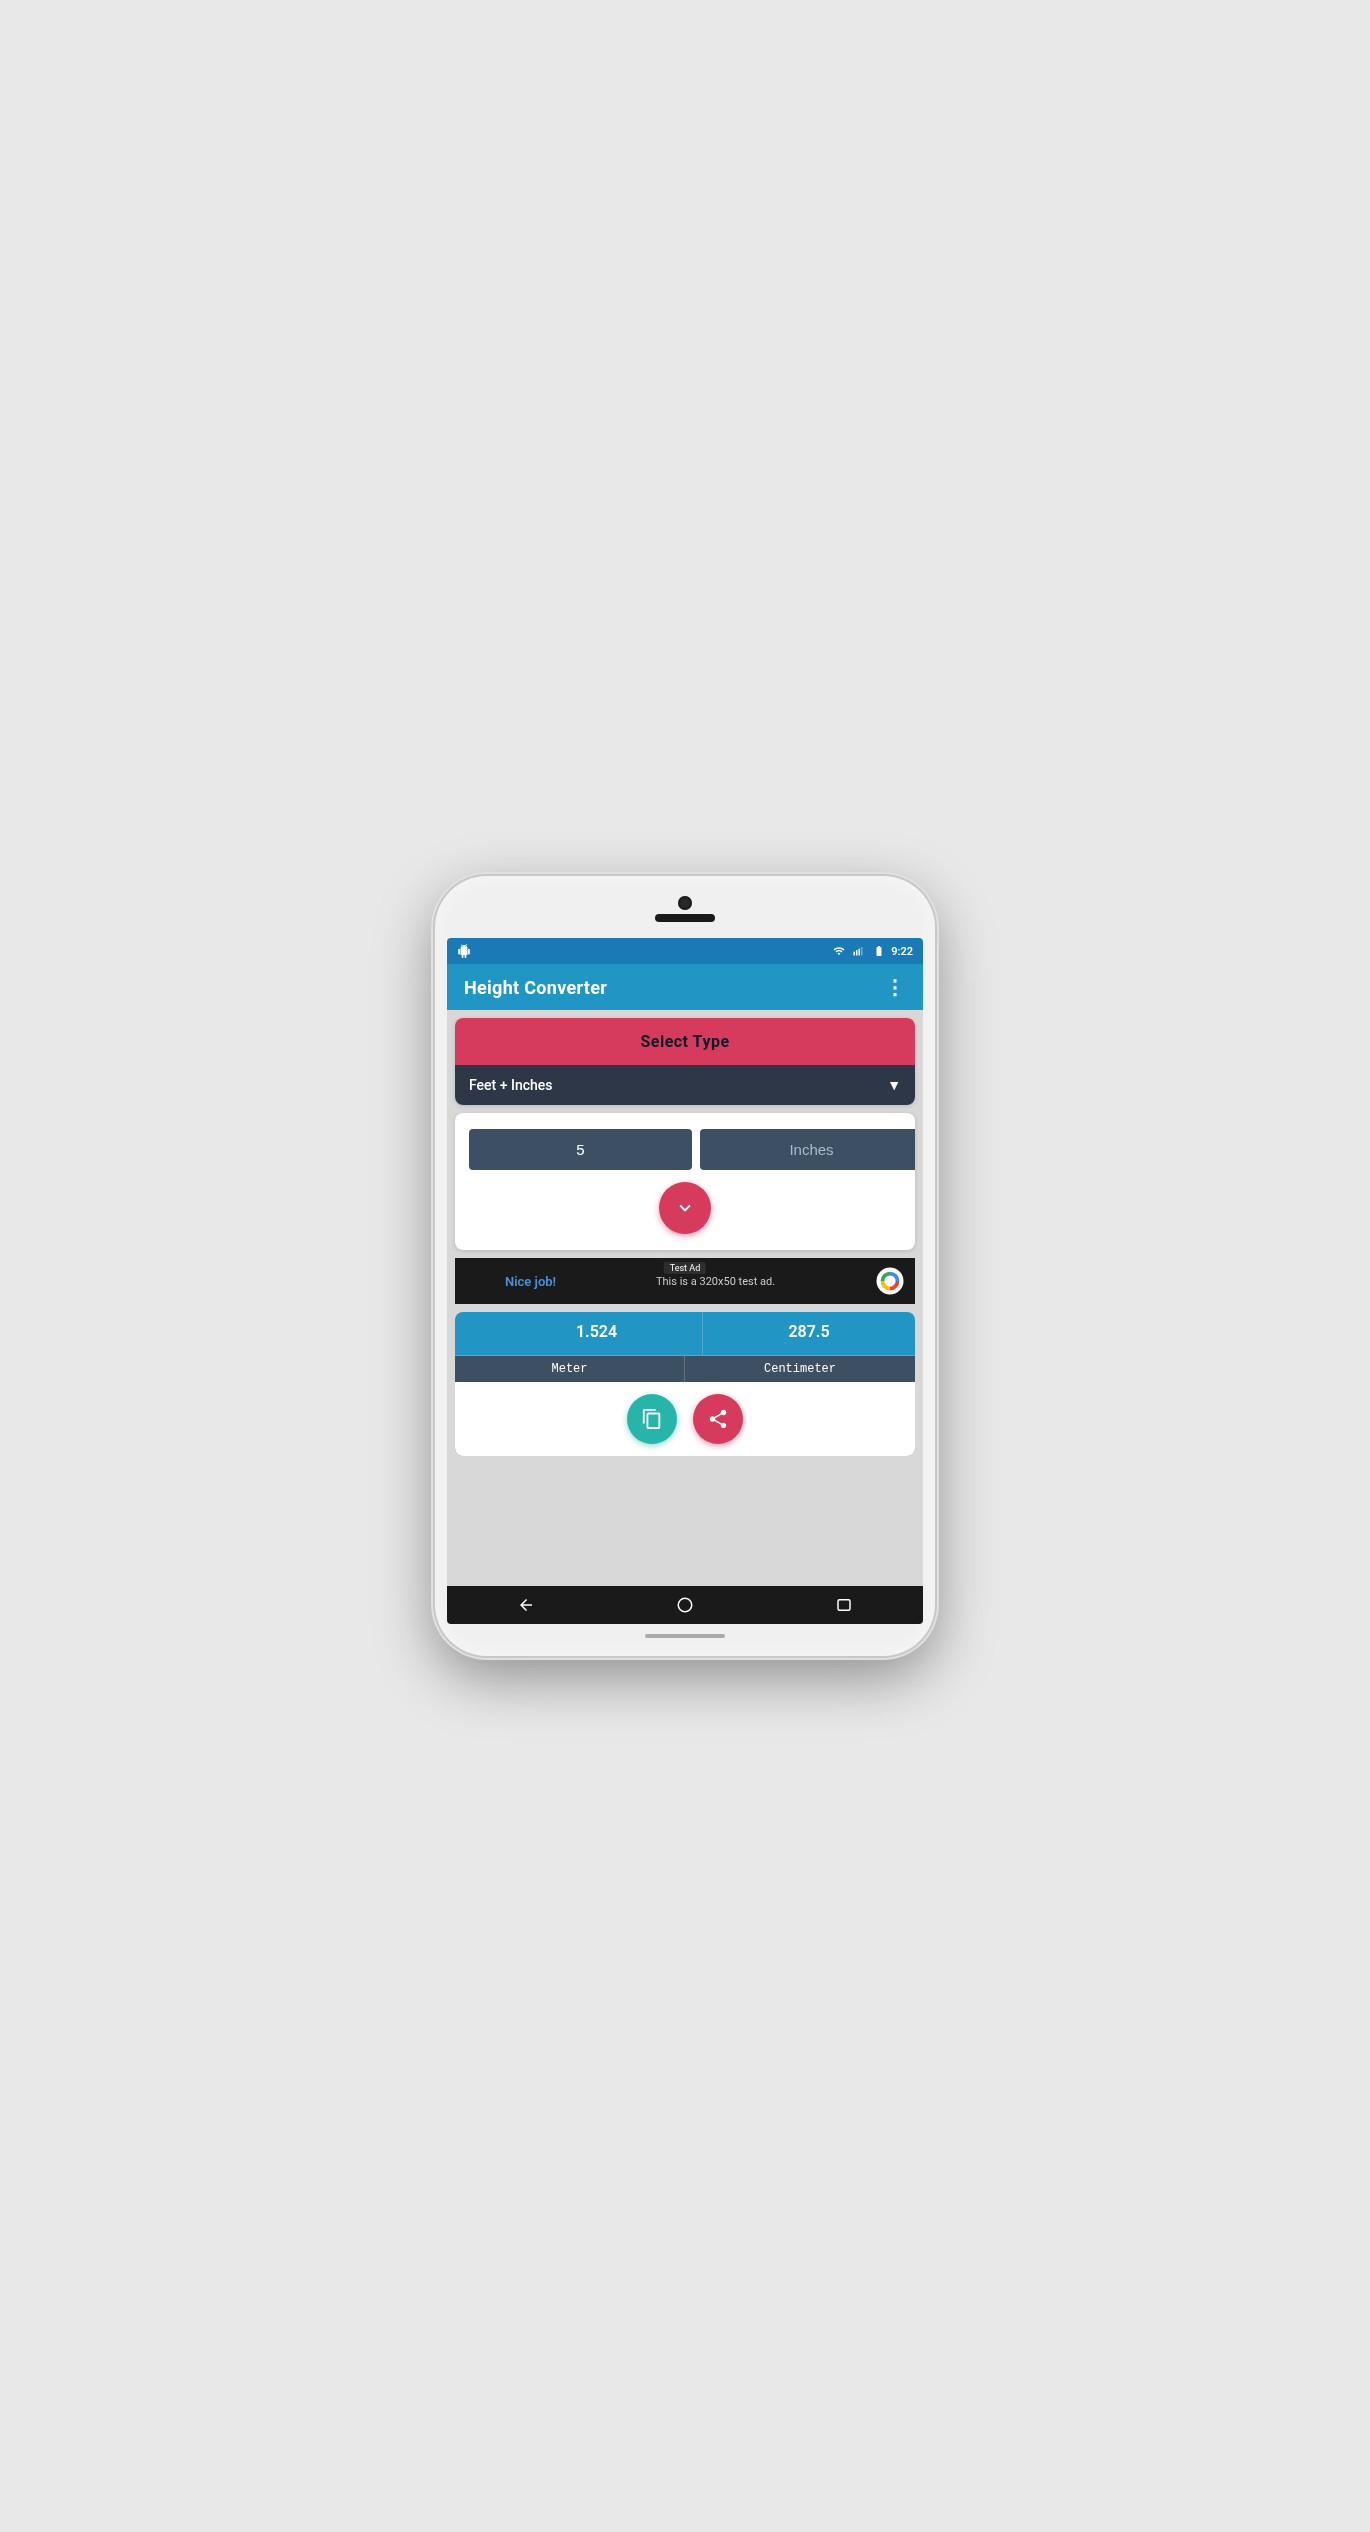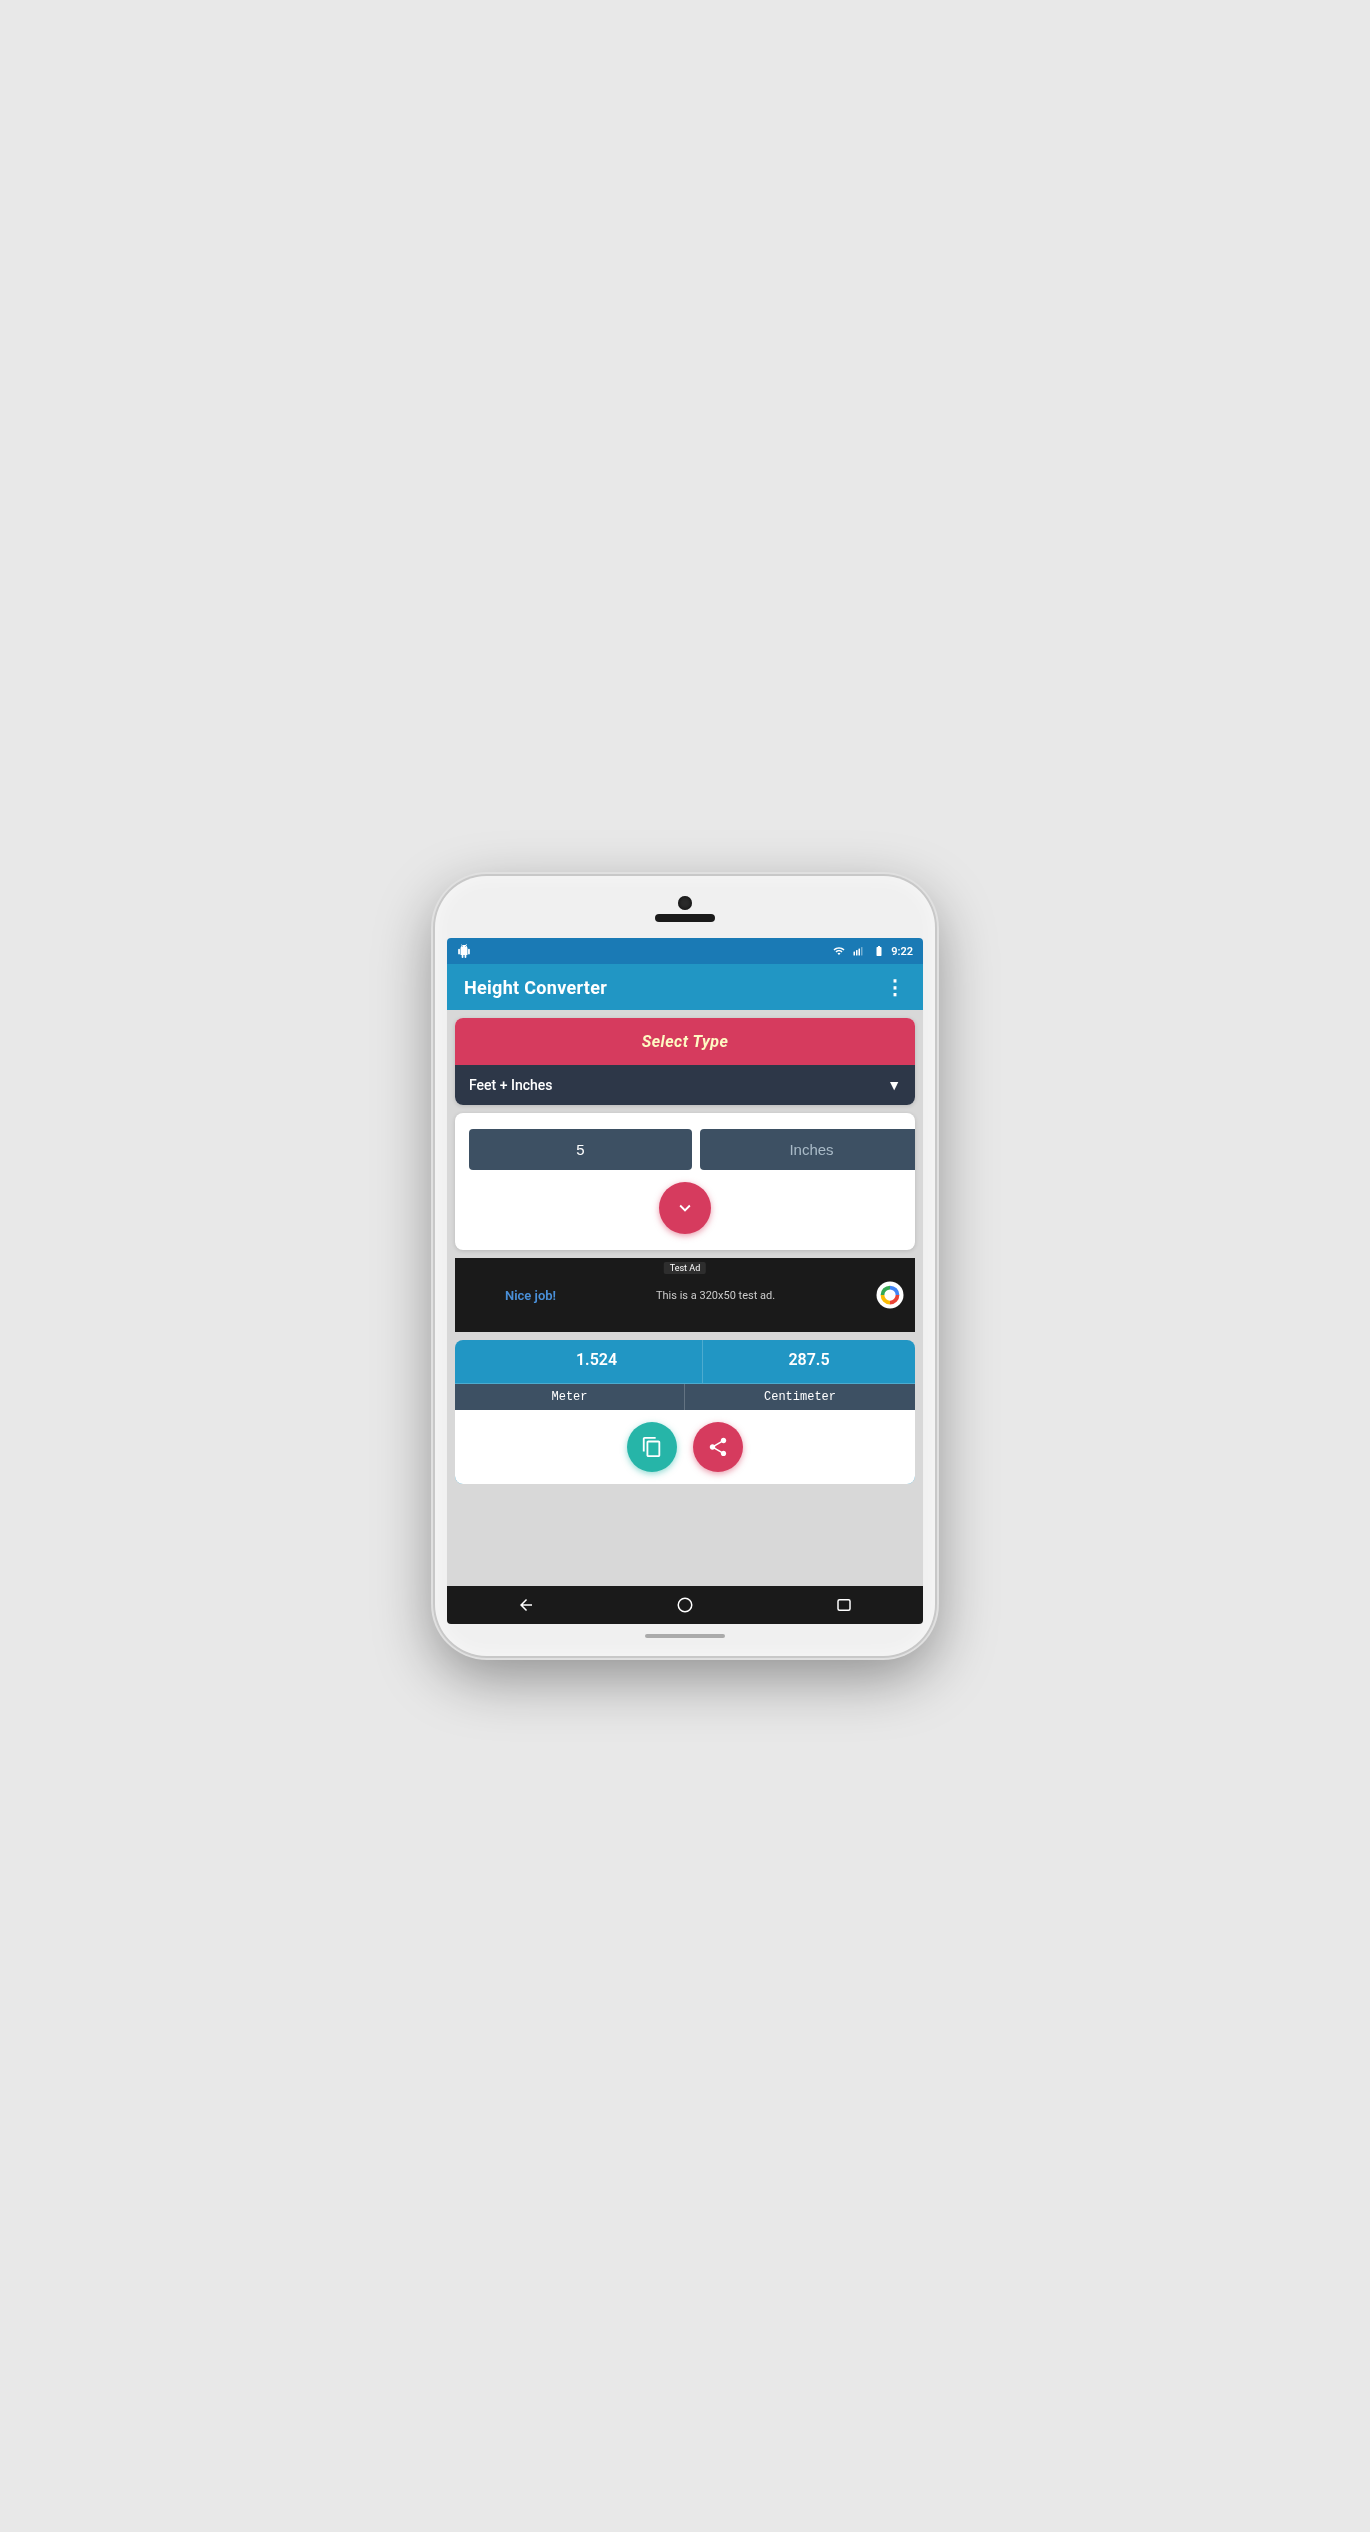--- a/index.html
+++ b/index.html
@@ -148,25 +148,24 @@
     }
 
     
     .select-type-header {
       background: #d63b5e;
       padding: 14px;
       text-align: center;
     }
 
     .select-type-header span {
-      color: #fef9c3;
+      color: #0f172a;
       font-size: 16px;
       font-weight: 700;
       letter-spacing: 0.5px;
-      font-style: italic;
     }
 
     .dropdown-row {
       background: #2d3748;
       padding: 12px 14px;
       display: flex;
       align-items: center;
       justify-content: space-between;
       cursor: pointer;
     }
@@ -230,21 +229,21 @@
 
     .convert-btn svg {
       fill: white;
       width: 22px;
       height: 22px;
     }
 
     
     .ad-banner {
       background: #1a1a1a;
-      padding: 22px 10px;
+      padding: 8px 10px;
       display: flex;
       align-items: center;
       justify-content: space-between;
       min-height: 44px;
       position: relative;
     }
 
     .ad-label {
       position: absolute;
       top: 4px;

